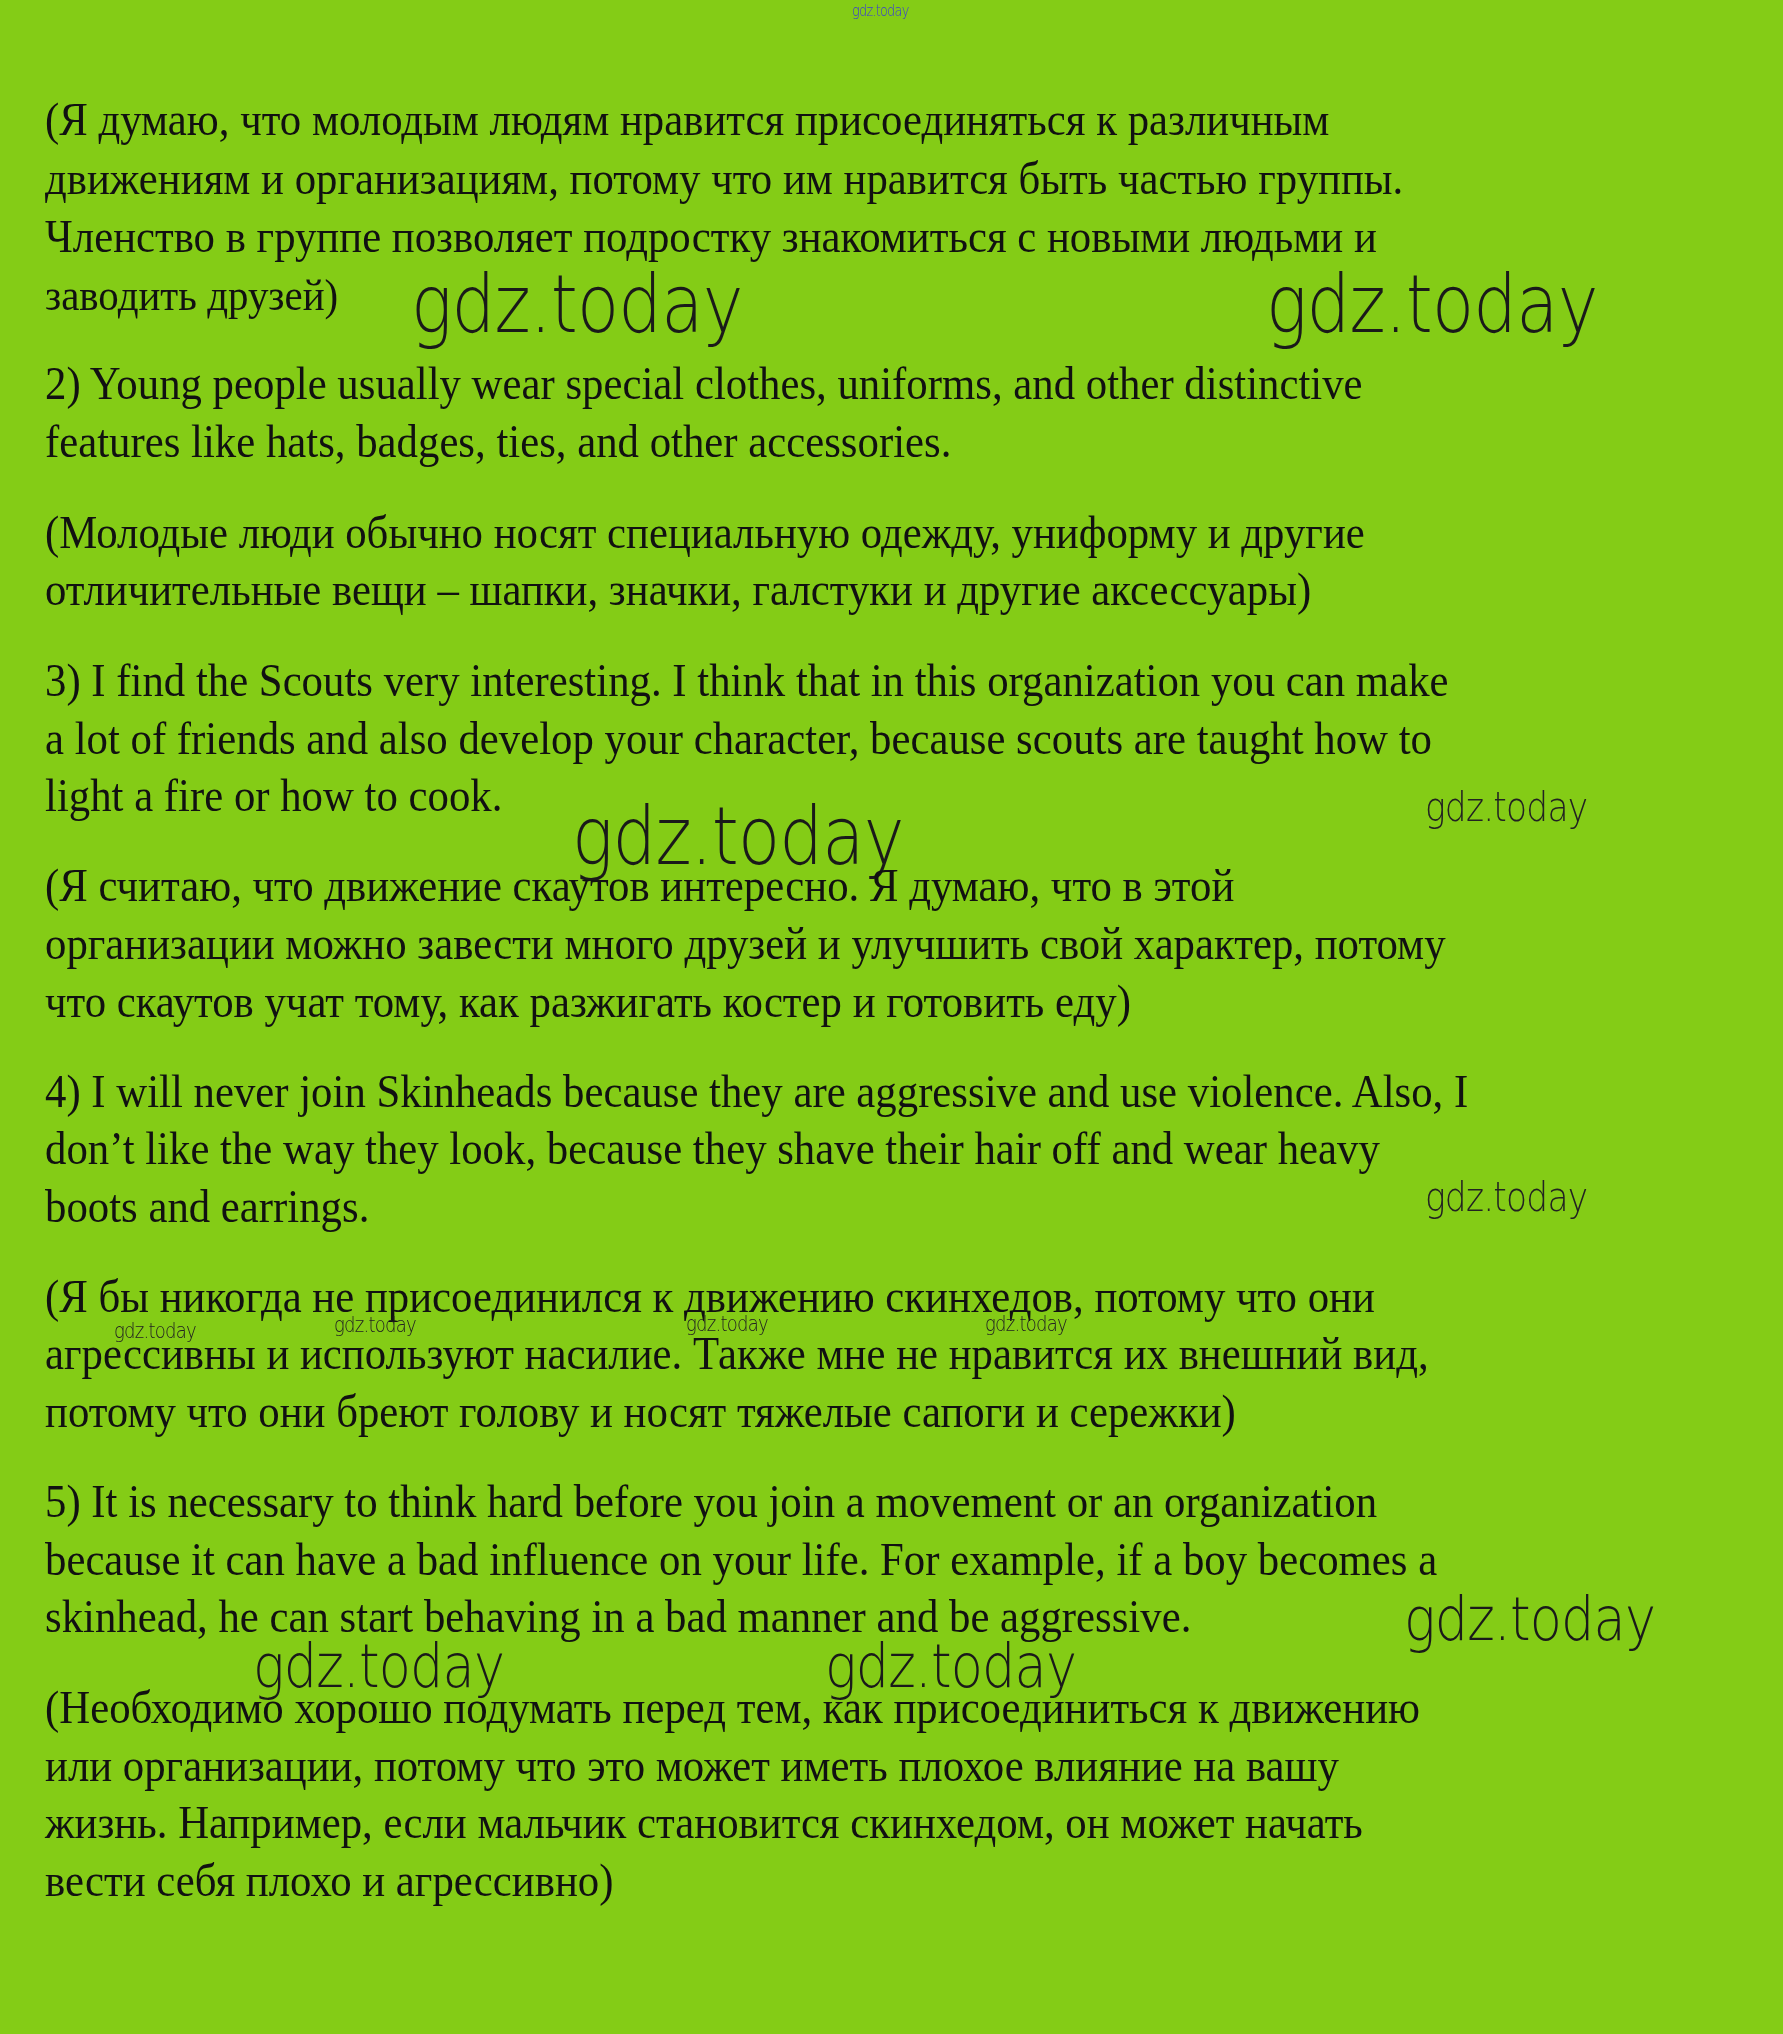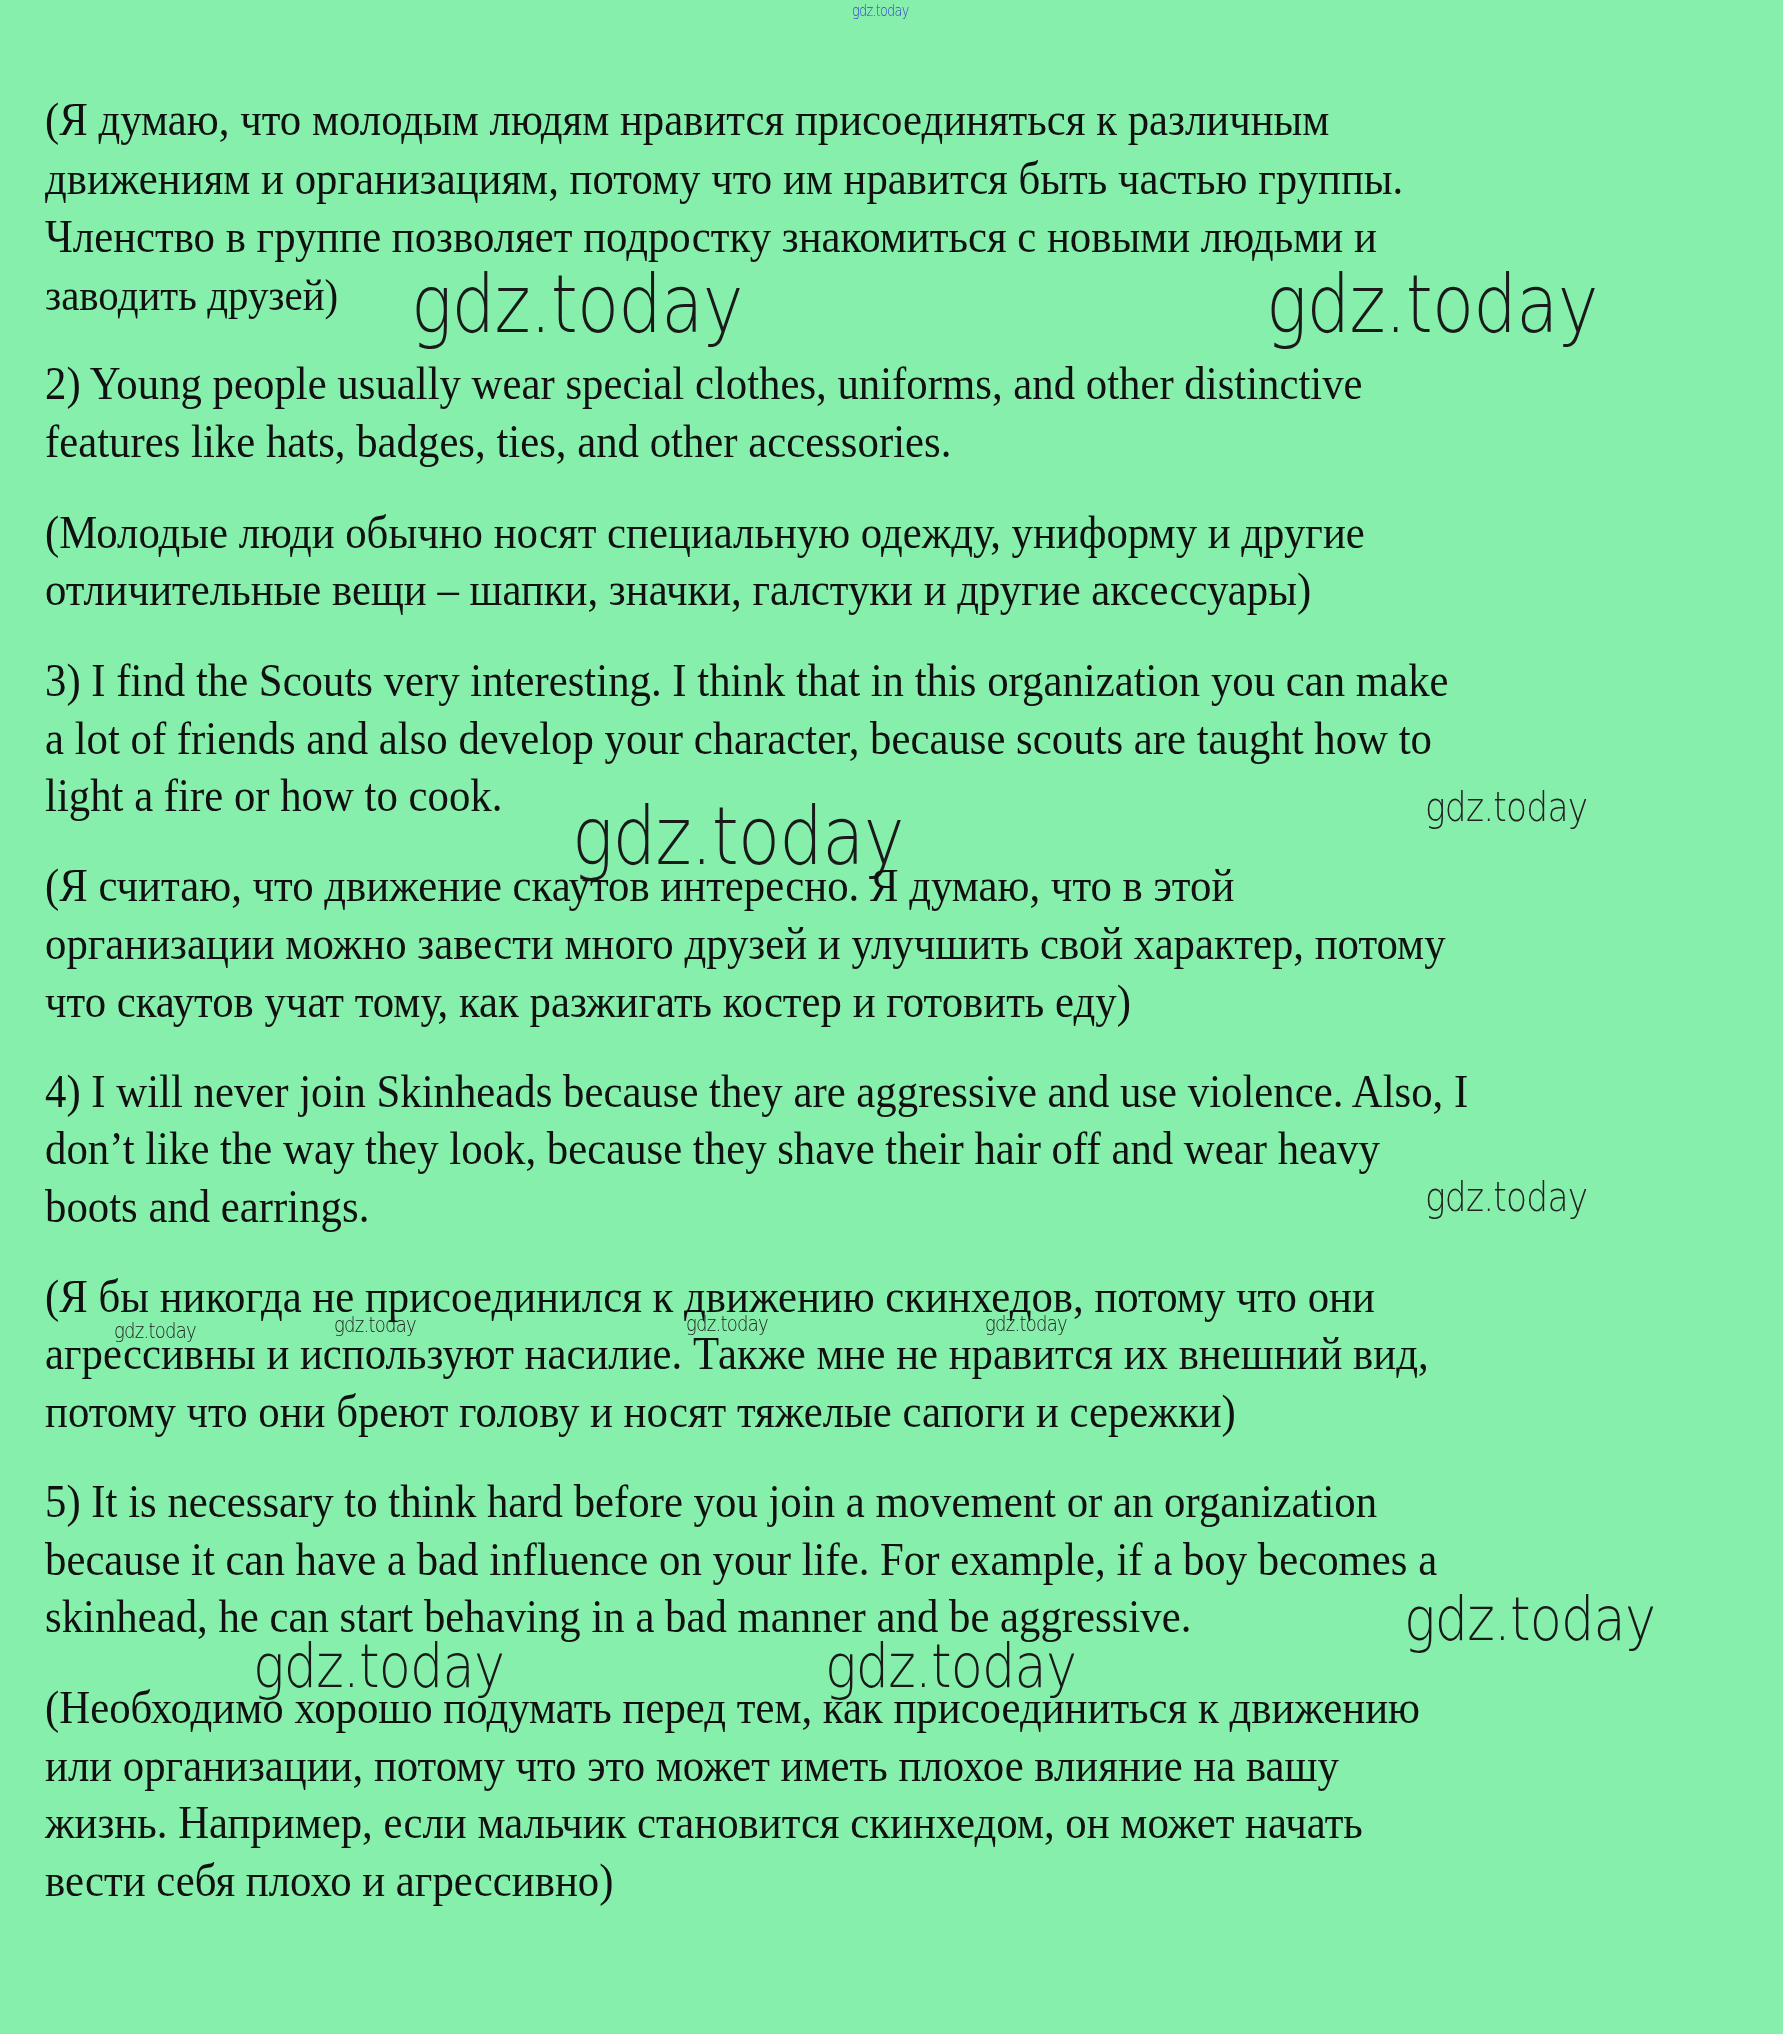--- a/index.html
+++ b/index.html
@@ -1,17 +1,17 @@
 <!DOCTYPE html>
 <html style="font-size:14px"><head>
 <meta charset="utf-8">
 <style>
   html, body { margin: 0; padding: 0; background: #ffffff; }
   body { width: 1784px; height: 2034px; position: relative; overflow: hidden; }
-  .page { position: absolute; left: 0; top: 0; width: 1784px; height: 2034px; background: #86efac; }
+  .page { position: absolute; left: 0; top: 0; width: 1784px; height: 2034px; background: #84cc16; }
   .line {
     position: absolute; left: 45px;
     font-family: "Liberation Serif", "DejaVu Serif", serif;
     font-size: 46px; line-height: 52px; color: #111;
     white-space: nowrap;
     transform-origin: left top;
     transform: scaleX(0.93);
   }
   .wm {
     position: absolute;

